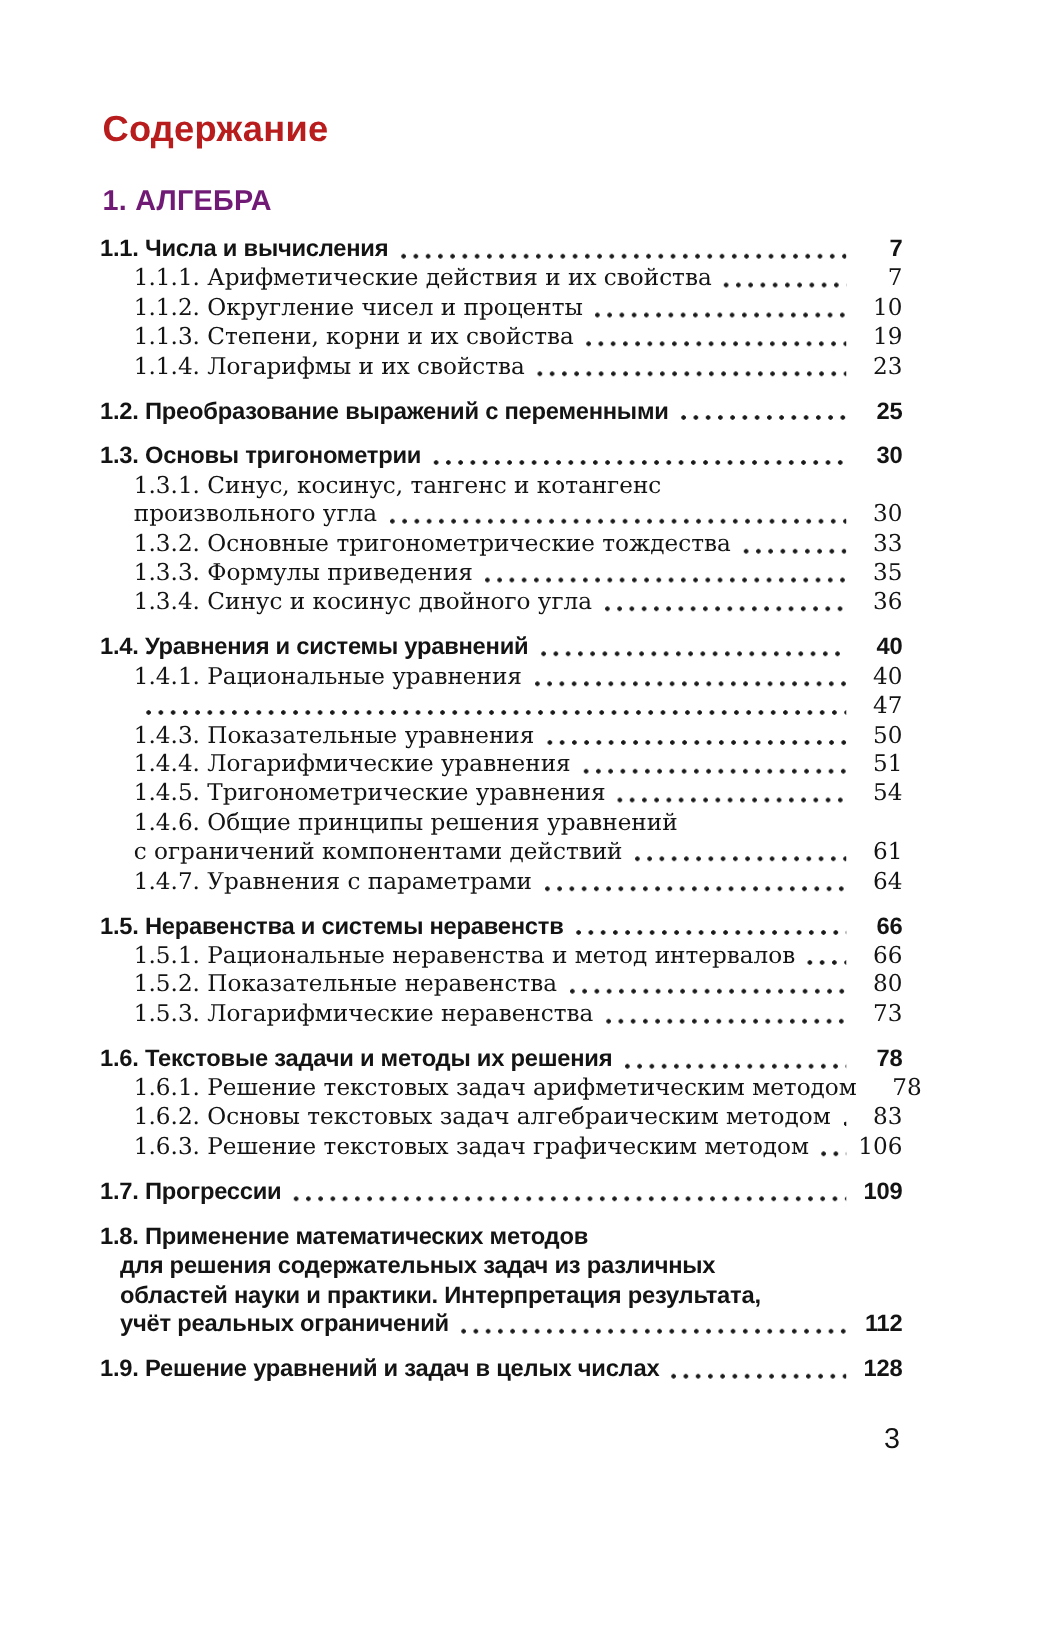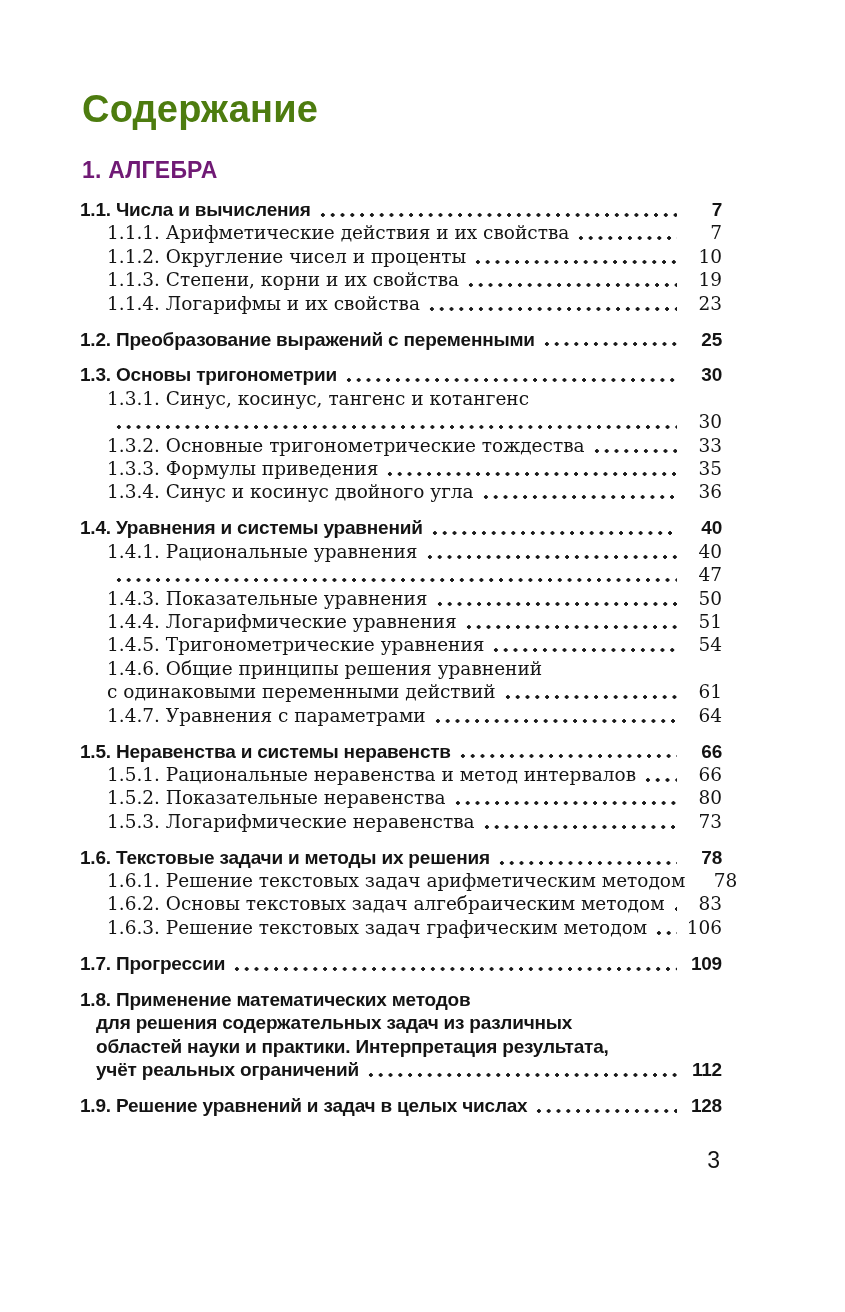--- a/index.html
+++ b/index.html
@@ -13,24 +13,24 @@
     height: 1312px;
     background: #ffffff;
     color: #141414;
     box-sizing: border-box;
     padding: 88px 123px 0 80px;
     overflow: hidden;
   }
   h1.doc-title {
     font-family: "Liberation Sans", sans-serif;
     font-weight: 700;
-    font-size: 38px;
+    font-size: 29px;
     letter-spacing: 0.2px;
     margin: 0 0 26px 2px;
-    color: #4d7c0f;
+    color: #b91c1c;
   }
   h2.part-heading {
     font-family: "Liberation Sans", sans-serif;
     font-weight: 700;
     font-size: 23px;
     letter-spacing: 0.2px;
     margin: 0 0 14px 2px;
     color: #701a75;
   }
   .toc { width: 100%; }
@@ -143,20 +143,21 @@
     <div class="line line--last">
       <span class="txt">1.3. Основы тригонометрии</span>
       <span class="leader"></span>
       <span class="pg">30</span>
     </div>
   </div>
 
   <div class="entry entry--sub">
     <div class="line line--cont">1.3.1. Синус, косинус, тангенс и котангенс</div>
         <div class="line line--last">
+      <span class="txt">произвольного угла</span>
       <span class="leader"></span>
       <span class="pg">30</span>
     </div>
   </div>
 
   <div class="entry entry--sub">
     <div class="line line--last">
       <span class="txt">1.3.2. Основные тригонометрические тождества</span>
       <span class="leader"></span>
       <span class="pg">33</span>
@@ -222,21 +223,21 @@
     <div class="line line--last">
       <span class="txt">1.4.5. Тригонометрические уравнения</span>
       <span class="leader"></span>
       <span class="pg">54</span>
     </div>
   </div>
 
   <div class="entry entry--sub">
     <div class="line line--cont">1.4.6. Общие принципы решения уравнений</div>
         <div class="line line--last">
-      <span class="txt">с одинаковыми переменными действий</span>
+      <span class="txt">с ограничений компонентами действий</span>
       <span class="leader"></span>
       <span class="pg">61</span>
     </div>
   </div>
 
   <div class="entry entry--sub">
     <div class="line line--last">
       <span class="txt">1.4.7. Уравнения с параметрами</span>
       <span class="leader"></span>
       <span class="pg">64</span>

